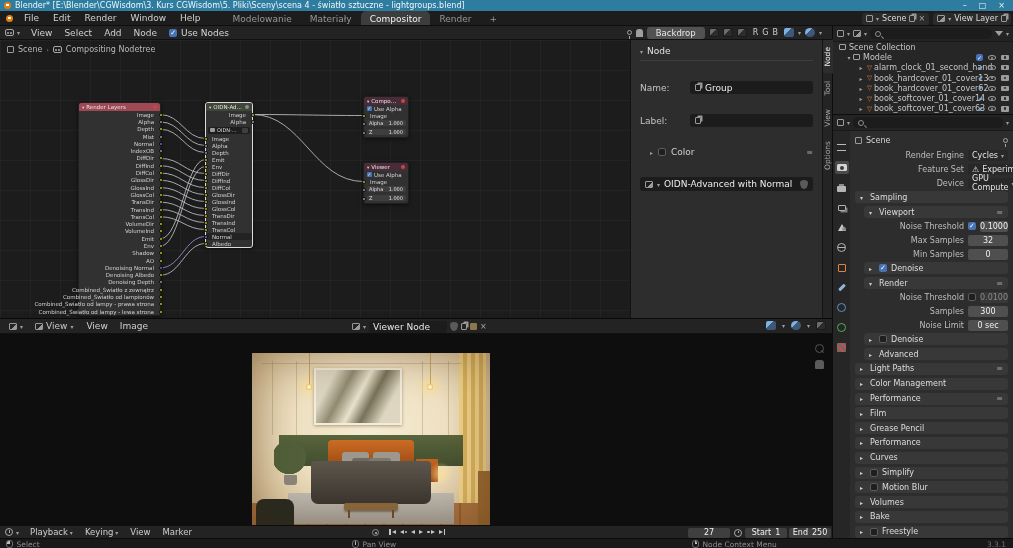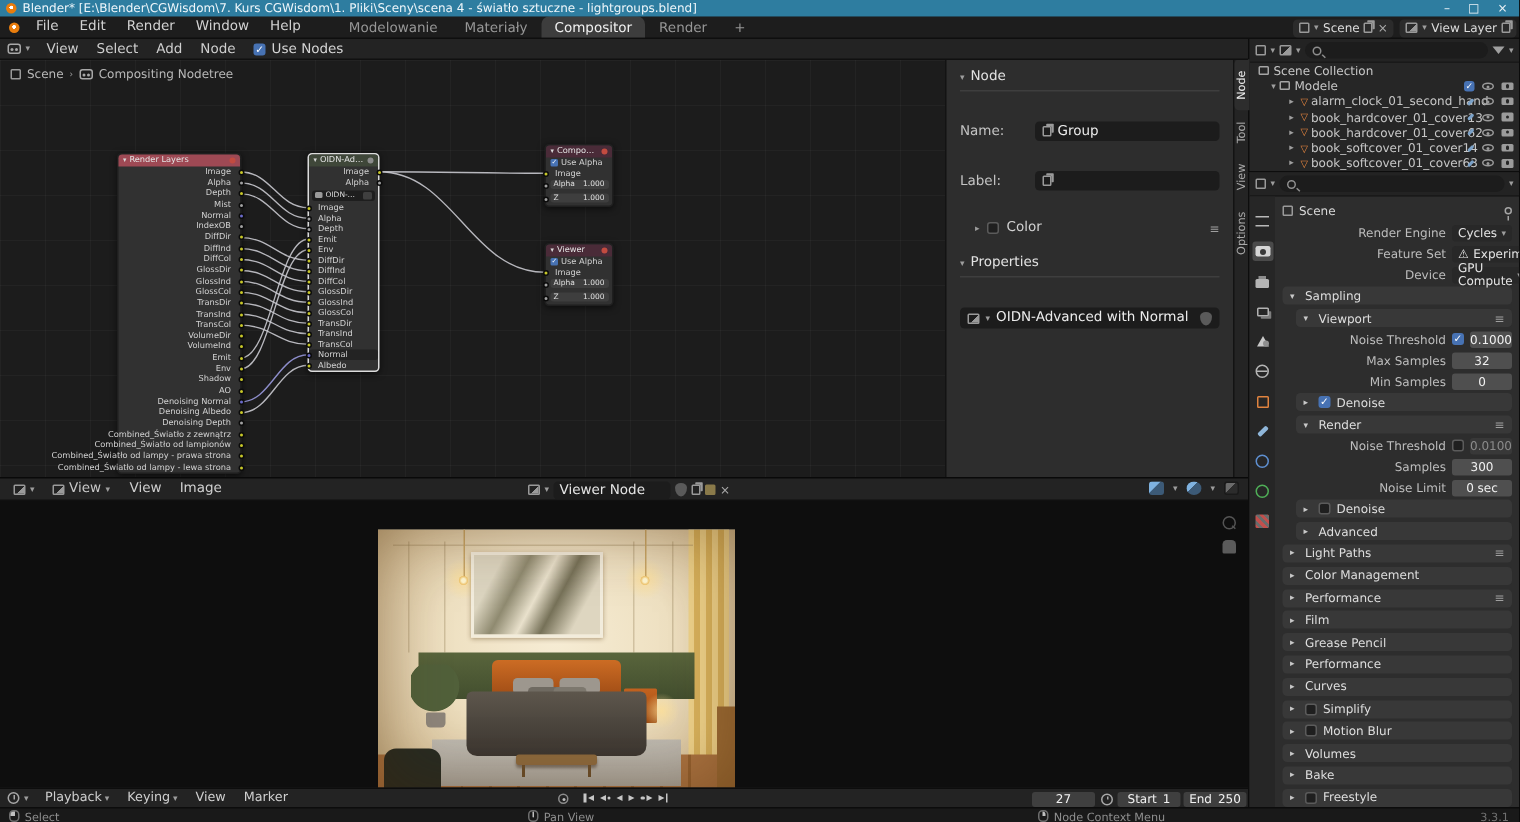--- a/index.html
+++ b/index.html
@@ -205,21 +205,21 @@
   .m-r i{right:0.4px;top:0.4px;width:2.2px;height:3.2px;border-radius:0 2px 0 0;}
   .version{position:absolute;right:7px;top:0;height:10px;display:flex;align-items:center;color:#707070;}
 </style>
 </head>
 <body>
 
 <div id="app">
 
   <div class="titlebar">
     <span class="blender-mini"></span>
-    <span class="titlebar-title">Blender* [E:\Blender\CGWisdom\7. Kurs CGWisdom\1. Pliki\Sceny\scena 4 - światło sztuczne - lightgroups.blend]</span>
+    <span class="titlebar-title">Blender* [E:\Blender\CGWisdom\3. Kurs CGWisdom\5. Pliki\Sceny\scena 4 - światło sztuczne - lightgroups.blend]</span>
     <span class="win-controls">
       <span>–</span>
       <span>□</span>
       <span>×</span>
     </span>
   </div>
 
   <div class="topbar">
     <span class="blender-mini" style="margin-left:6px"></span>
     <span id="tb-menus" style="display:flex">
@@ -261,20 +261,37 @@
       </span>
       <span id="ne-menus" style="display:flex">
           <span class="hdr-menu">View</span>
           <span class="hdr-menu">Select</span>
           <span class="hdr-menu">Add</span>
           <span class="hdr-menu">Node</span>
         </span>
       <span class="use-nodes">
         <span class="cb">✓</span>
         <span>Use Nodes</span>
+      </span>
+      <span class="ne-right">
+        <span class="mi mi-pin"></span>
+        <span class="ghost"></span>
+        <span class="btn">Backdrop</span>
+        <span class="tgl"></span>
+        <span class="tgl"></span>
+        <span class="tgl"></span>
+        <span id="ne-channels" style="display:flex">
+            <span class="chan">R</span>
+            <span class="chan">G</span>
+            <span class="chan">B</span>
+          </span>
+        <span class="gz"></span>
+        <span class="chev">▾</span>
+        <span class="gz" style="border-radius:50%"></span>
+        <span class="chev">▾</span>
       </span>
     </div>
 
     <div id="node-canvas">
       <svg id="wires" width="822" height="278">
           <path d="M160.5,74.640625 C180.75,74.640625 185.25,98.5 205.5,98.5" stroke="#c9c9cf" stroke-width="0.9" fill="none" opacity="0.9"></path>
           <path d="M160.5,81.9375 C180.75,81.9375 185.25,105.5 205.5,105.5" stroke="#c9c9cf" stroke-width="0.9" fill="none" opacity="0.9"></path>
           <path d="M160.5,89.234375 C180.75,89.234375 185.25,112.5 205.5,112.5" stroke="#c9c9cf" stroke-width="0.9" fill="none" opacity="0.9"></path>
           <path d="M160.5,118.421875 C180.75,118.421875 185.25,133.5 205.5,133.5" stroke="#c9c9cf" stroke-width="0.9" fill="none" opacity="0.9"></path>
           <path d="M160.5,125.71875 C180.75,125.71875 185.25,140.5 205.5,140.5" stroke="#c9c9cf" stroke-width="0.9" fill="none" opacity="0.9"></path>
@@ -590,24 +607,20 @@
         <span class="np-field">
           <span class="mi mi-copy"></span>
           <span></span>
         </span>
       </div>
       <div class="np-sub">
         <span class="chev">▸</span>
         <span class="cb off"></span>
         <span>Color</span>
         <span class="preset">≡</span>
-      </div>
-      <div class="np-title" style="margin-top:10px">
-        <span class="chev">▾</span>
-        <span>Properties</span>
       </div>
       <div class="np-row">
         <span class="np-field" style="height:14px">
           <span class="mi mi-img"></span>
           <span class="chev">▾</span>
           <span>OIDN-Advanced with Normal</span>
           <span class="shield" style="margin-left:auto"></span>
         </span>
       </div>
     </div>

